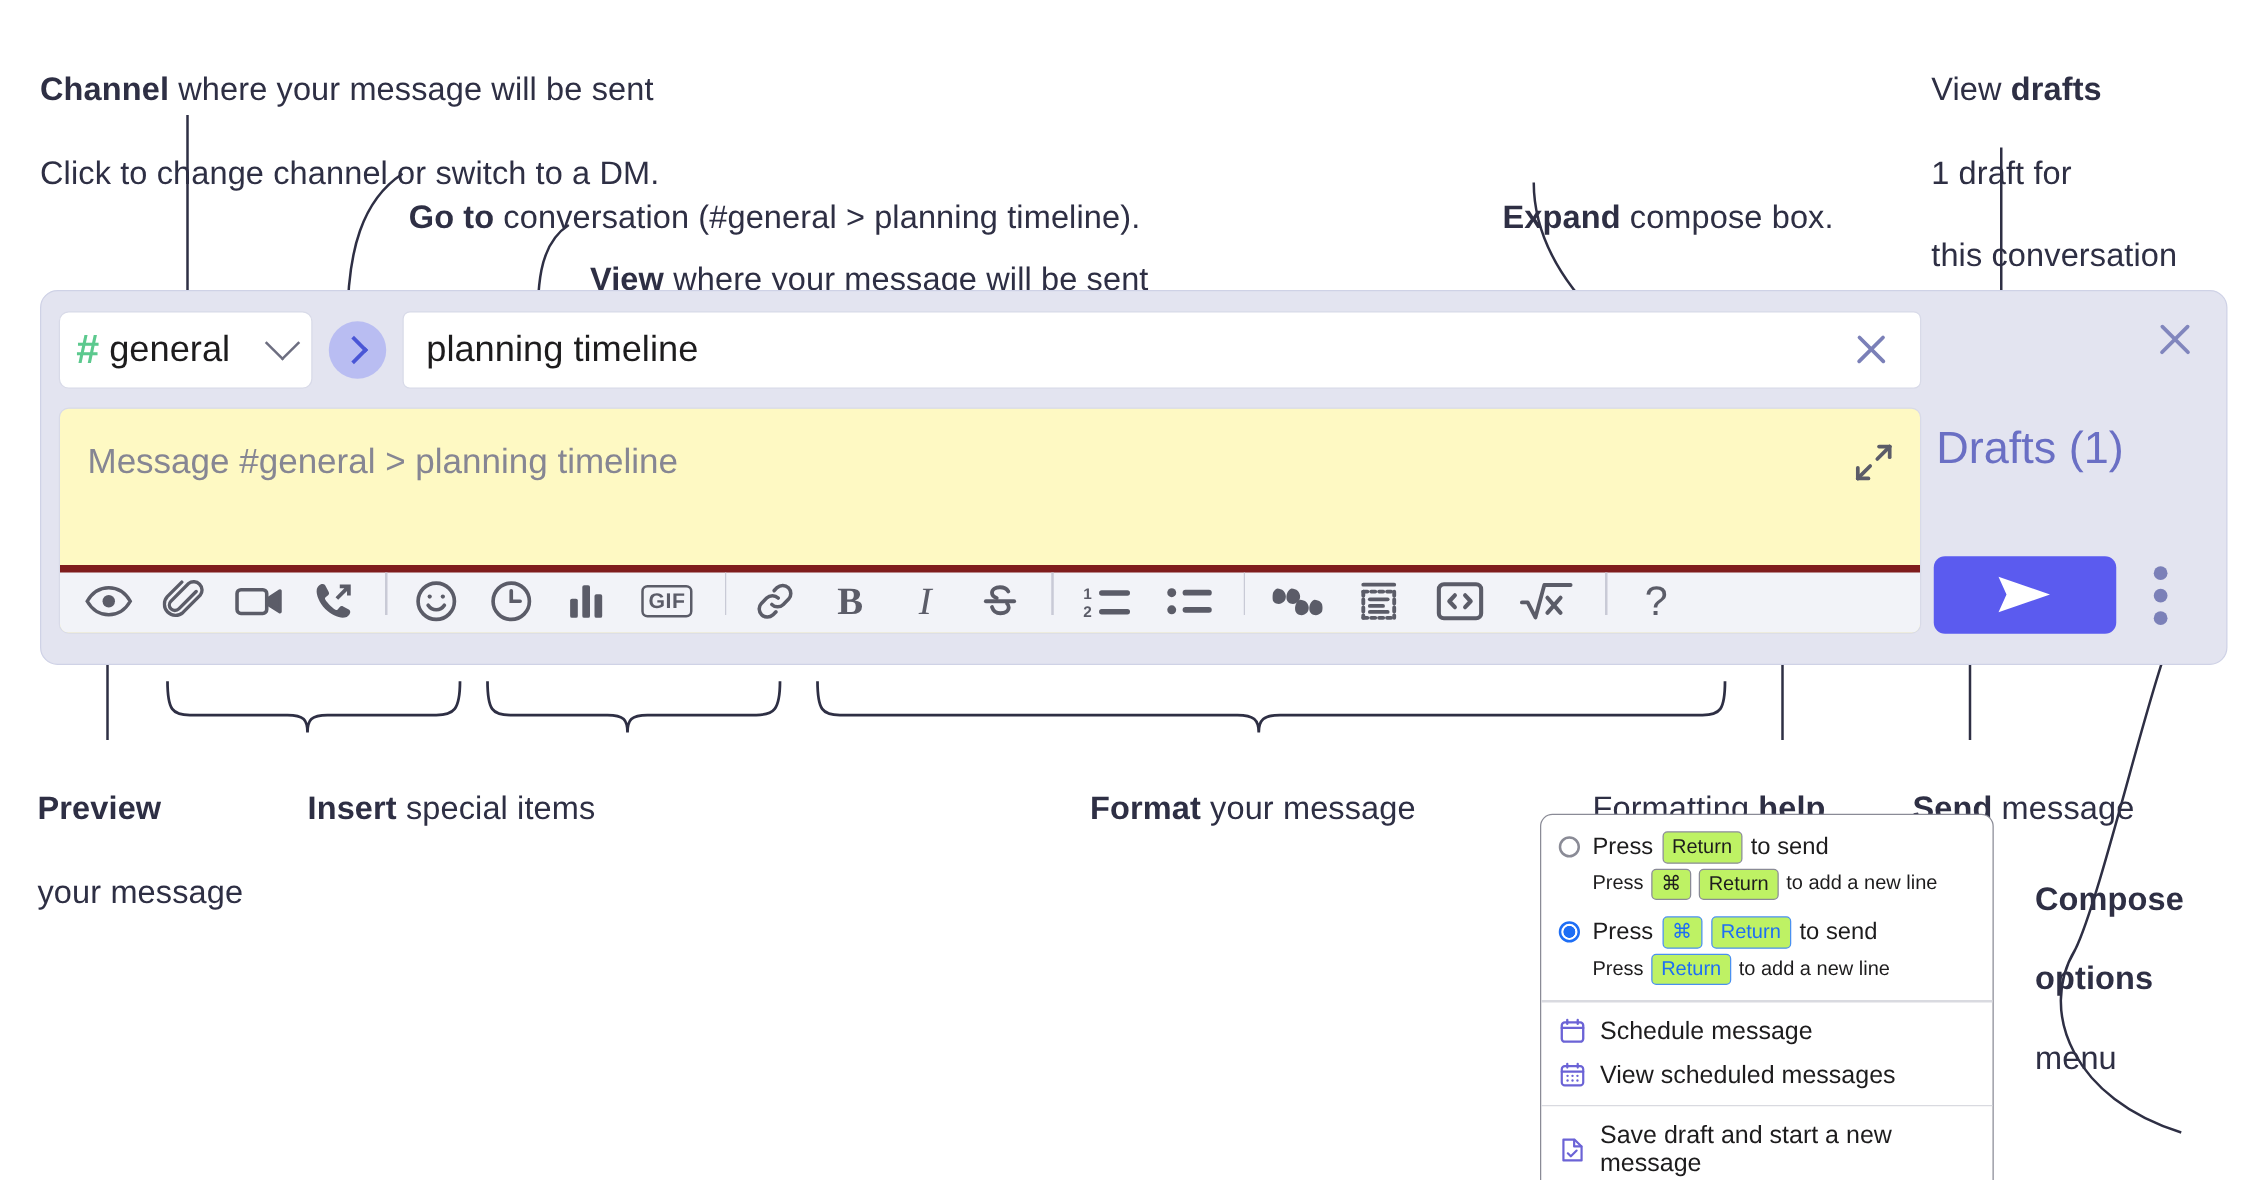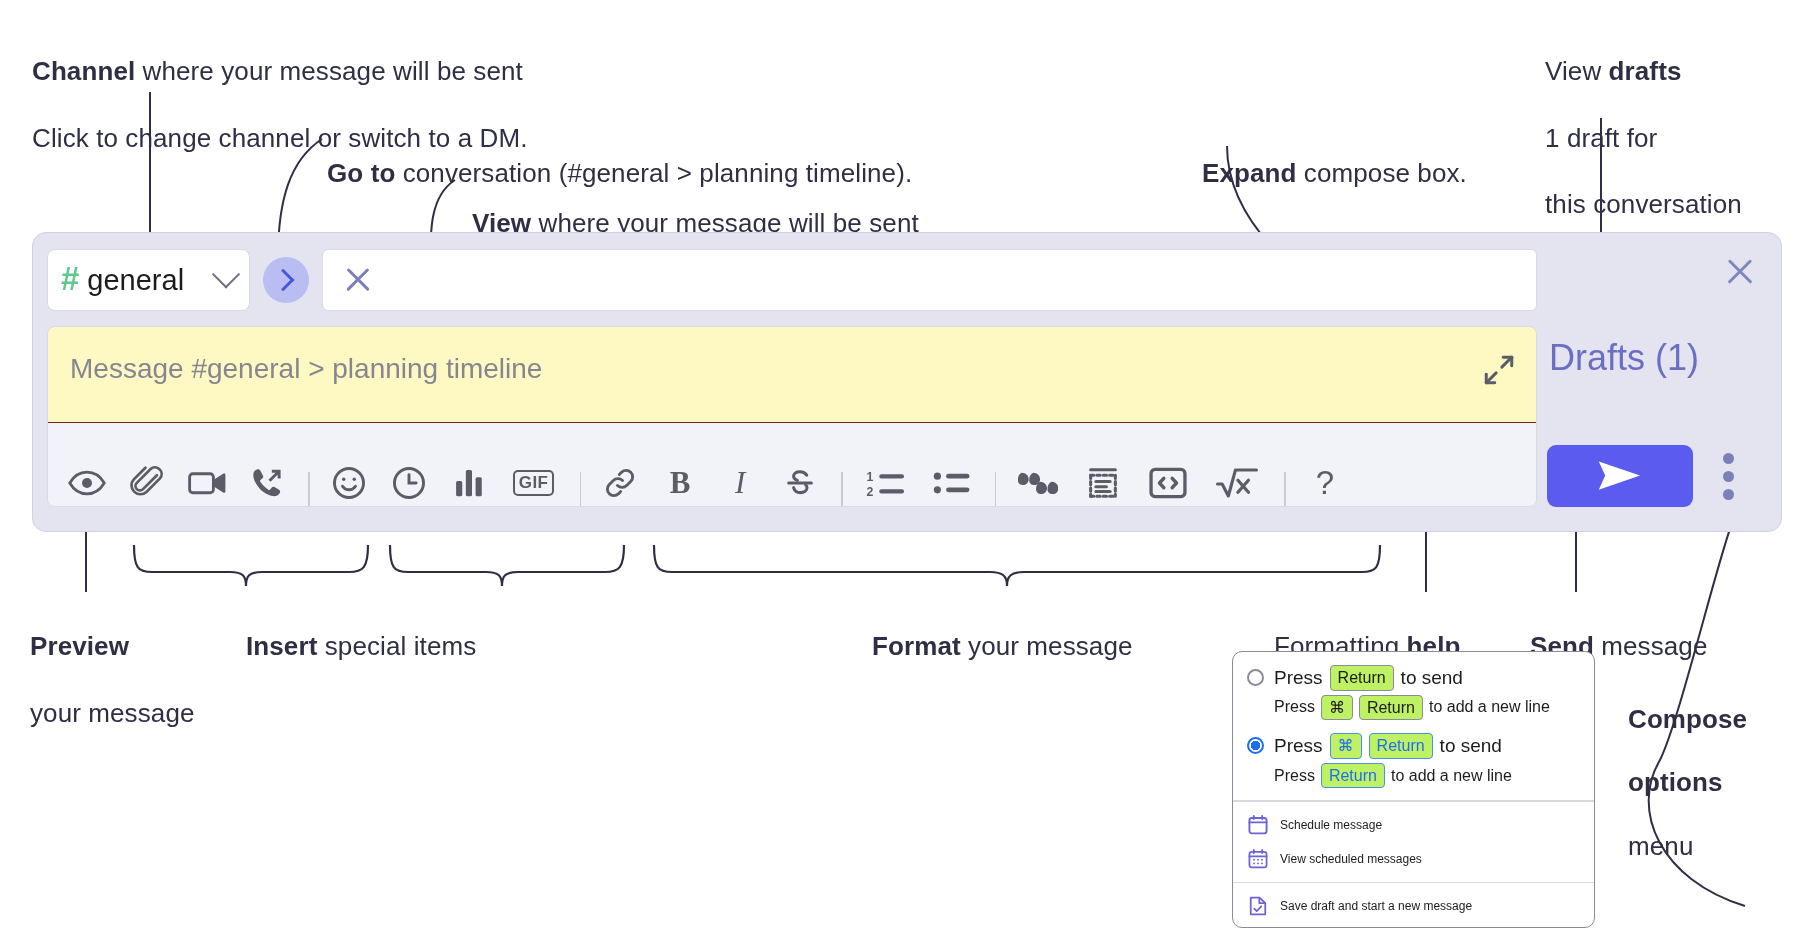--- a/index.html
+++ b/index.html
@@ -166,25 +166,25 @@
   }
   #expand-button {
     position: absolute;
     right: 20px; top: 26px;
     width: 34px; height: 34px;
     cursor: pointer;
   }
   #toolbar {
     position: absolute;
     left: 0; right: 0; bottom: 0;
-    height: 84px;
+    height: 54px;
     background: #f2f3f8;
-    border-top: 1px solid #7f1d1d;
-    display: flex;
-    align-items: flex-end;
+    border-top: 6px solid #7f1d1d;
+    display: flex;
+    align-items: flex-start;
     padding-left: 16px;
     box-sizing: border-box;
   }
   .tbtn {
     width: 46px; height: 46px;
     margin-right: 14px;
     display: flex;
     align-items: center;
     justify-content: center;
     cursor: pointer;
@@ -333,21 +333,21 @@
     height: 1.2px;
     background: #d9dae0;
     margin: 6px 0;
   }
   .menu-item {
     display: flex;
     align-items: center;
     gap: 11px;
     padding: 6px 14px;
     cursor: pointer;
-    font-size: 12px;
+    font-size: 20px;
   }
   .menu-item svg { flex: 0 0 auto; }
 </style>
 </head>
 <body>
 
 <div class="stage">
 
   <svg class="lines" viewBox="0 0 1814 944" xmlns="http://www.w3.org/2000/svg">
     <defs>
@@ -445,20 +445,21 @@
           <span class="hash">#</span>
           <span id="channel-name">general</span>
           <span class="chev"></span>
         </div>
 
         <div id="goto-button">
           <span class="arr"></span>
         </div>
 
         <div id="topic-field">
+          <span id="topic-value">planning timeline</span>
           <span id="topic-clear"></span>
         </div>
       </div>
 
       <div id="message-box">
         <div id="message-placeholder">Message #general &gt; planning timeline</div>
 
         <div id="expand-button">
           <svg width="34" height="34" viewBox="0 0 24 24" fill="none" stroke="#5b5c68" stroke-width="2.1" stroke-linecap="round" stroke-linejoin="round">
             <path d="M14 10 L21 3"></path>

